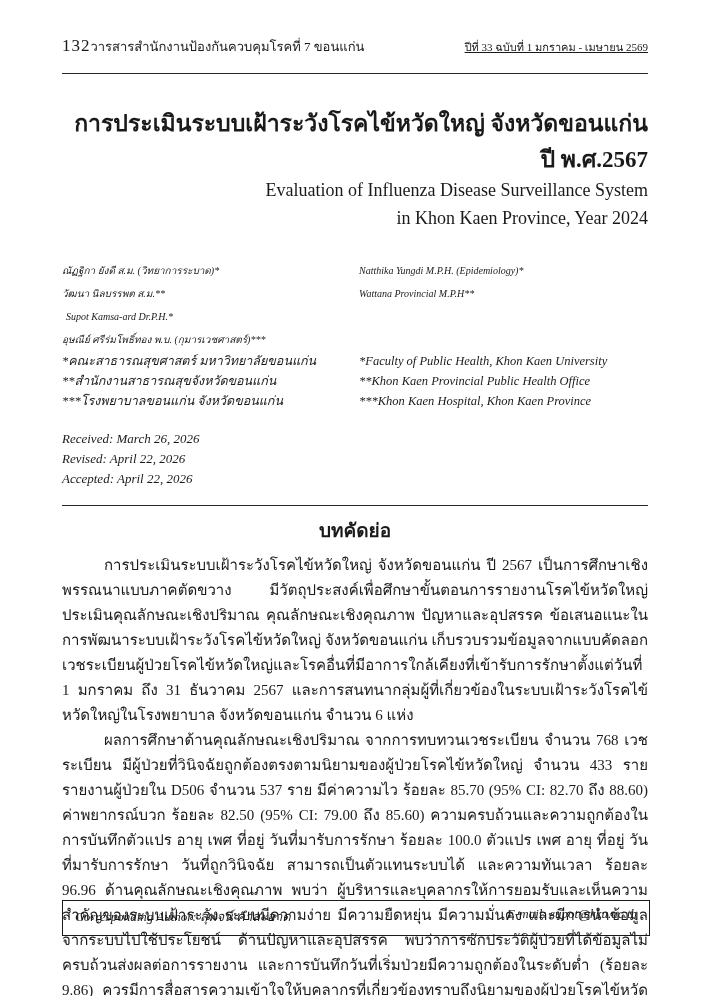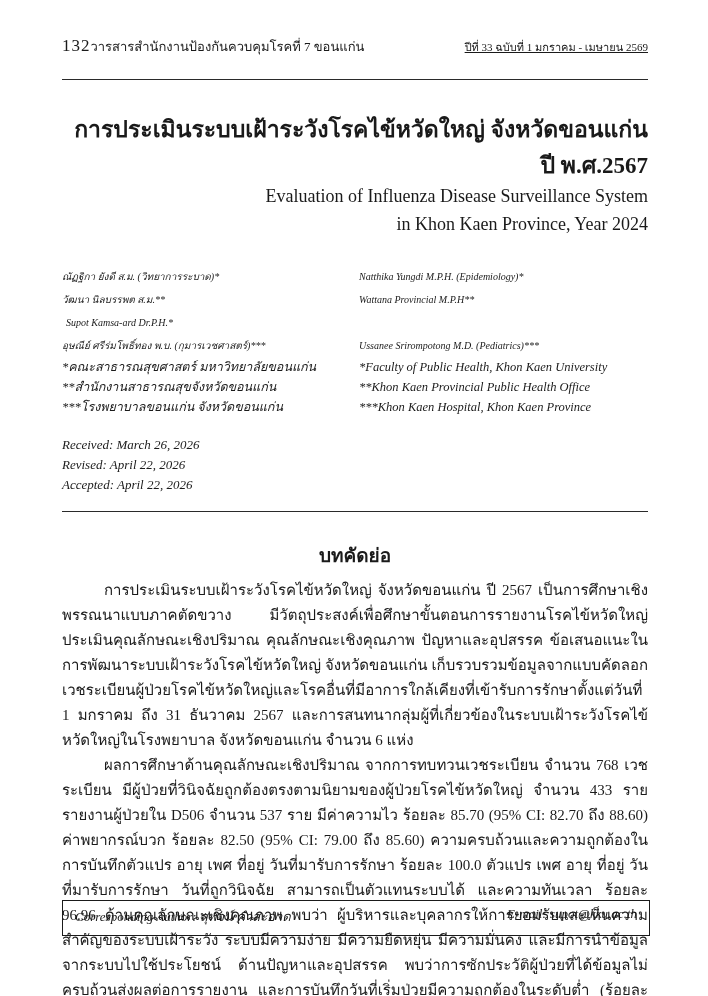--- a/index.html
+++ b/index.html
@@ -12,21 +12,21 @@
     margin: 0 auto;
     background: #ffffff;
     padding: 36px 60px 0 62px;
     overflow: hidden;
   }
   
   .running-header {
     display: flex;
     align-items: baseline;
     border-bottom: 1.5px solid #2a2a2a;
-    padding-bottom: 22px;
+    padding-bottom: 16px;
   }
   .page-number { font-size: 17px; letter-spacing: 1px; }
   .journal-name { font-size: 13px; }
   .issue-info { font-size: 11px; margin-left: auto; text-decoration: underline; }
 
   
   .title-block { text-align: right; margin-top: 32px; }
   .title-th { font-size: 23px; font-weight: bold; line-height: 1.55; }
   .title-en { font-size: 18px; line-height: 1.55; }
 
@@ -42,21 +42,21 @@
   .affiliation-row .th { width: 50%; }
   .affiliation-row .en { width: 50%; padding-left: 4px; }
 
   
   .dates { margin-top: 18px; font-style: italic; font-size: 13px; }
   .dates div { line-height: 20px; }
 
   
   .abstract-rule { border: none; border-top: 1.5px solid #2a2a2a; margin-top: 16px; }
 
-  .abstract-heading { text-align: center; font-size: 19px; font-weight: bold; margin-top: 28px; }
+  .abstract-heading { text-align: center; font-size: 19px; font-weight: bold; margin-top: 9px; }
   .abstract-body { margin-top: 8px; font-size: 15px; line-height: 25px; text-align: justify; }
   .abstract-body p { text-indent: 42px; }
 
   
   .footer-box {
     position: absolute;
     left: 62px;
     right: 58px;
     top: 900px;
     border: 1.5px solid #1a1a1a;
@@ -96,21 +96,20 @@
     </div>
     <div class="author-row">
       <span class="th">วัฒนา นิลบรรพต ส.ม.**</span>
       <span class="en">Wattana Provincial M.P.H**</span>
     </div>
     <div class="author-row">
       <span class="en">Supot Kamsa-ard Dr.P.H.*</span>
     </div>
     <div class="author-row">
       <span class="th">อุษณีย์ ศรีร่มโพธิ์ทอง พ.บ. (กุมารเวชศาสตร์)***</span>
-      <span class="en">Ussanee Srirompotong M.D. (Pediatrics)***</span>
     </div>
   </div>
 
   <div class="affiliations">
     <div class="affiliation-row">
       <span class="th">*คณะสาธารณสุขศาสตร์ มหาวิทยาลัยขอนแก่น</span>
       <span class="en">*Faculty of Public Health, Khon Kaen University</span>
     </div>
     <div class="affiliation-row">
       <span class="th">**สำนักงานสาธารณสุขจังหวัดขอนแก่น</span>

